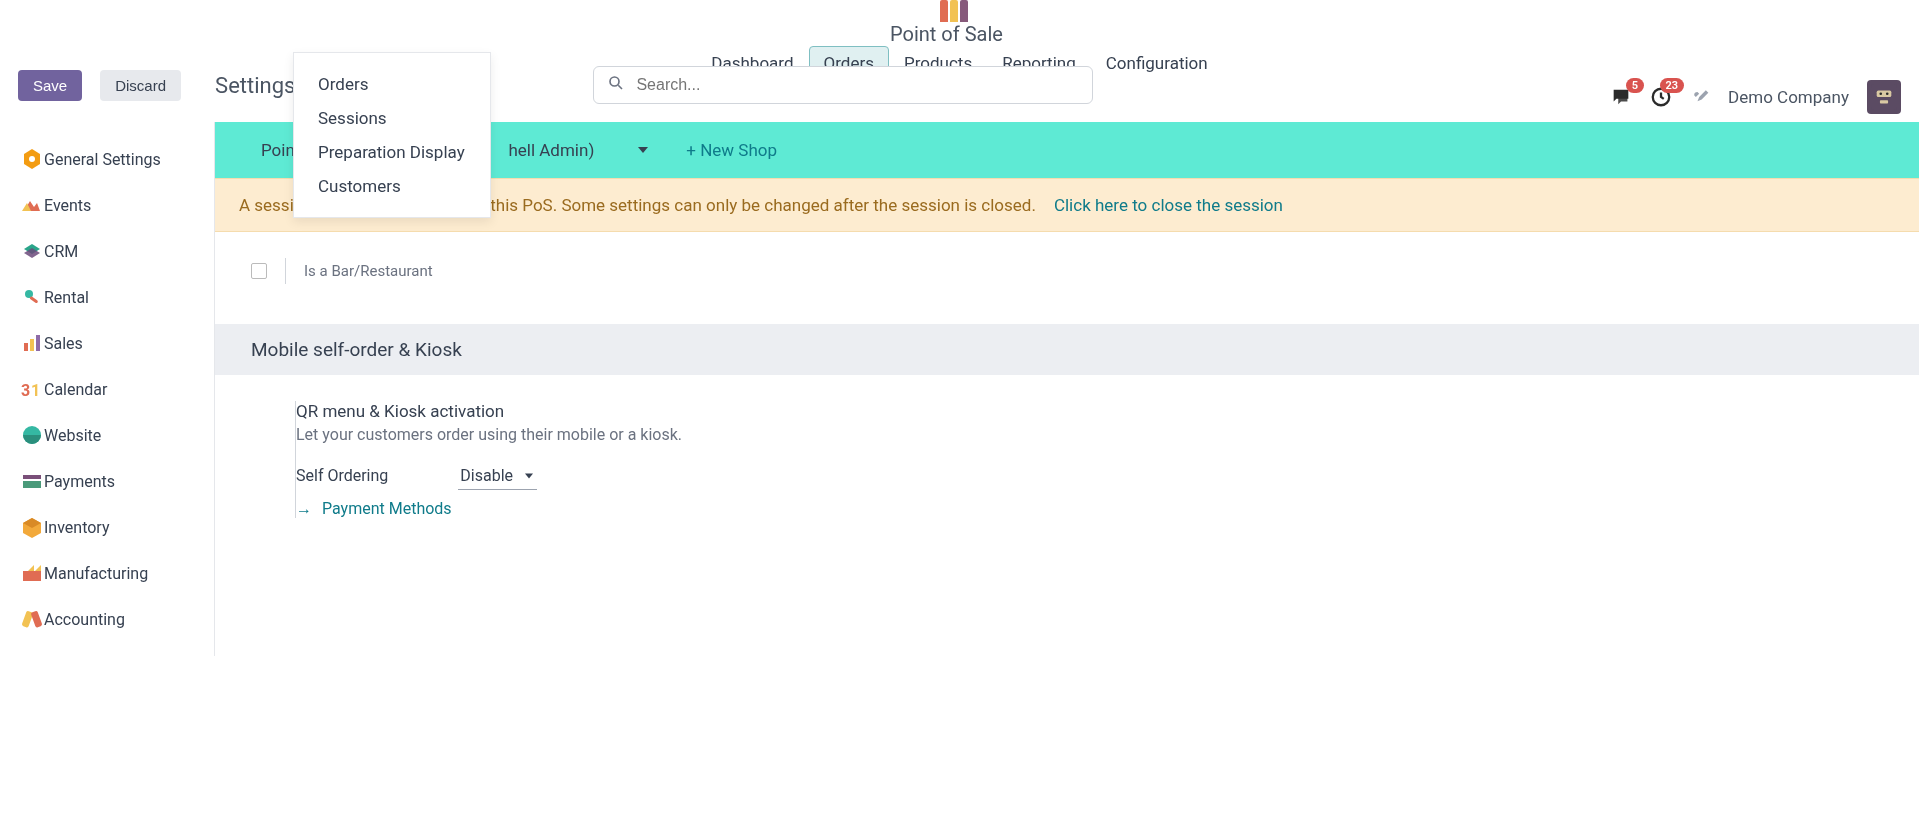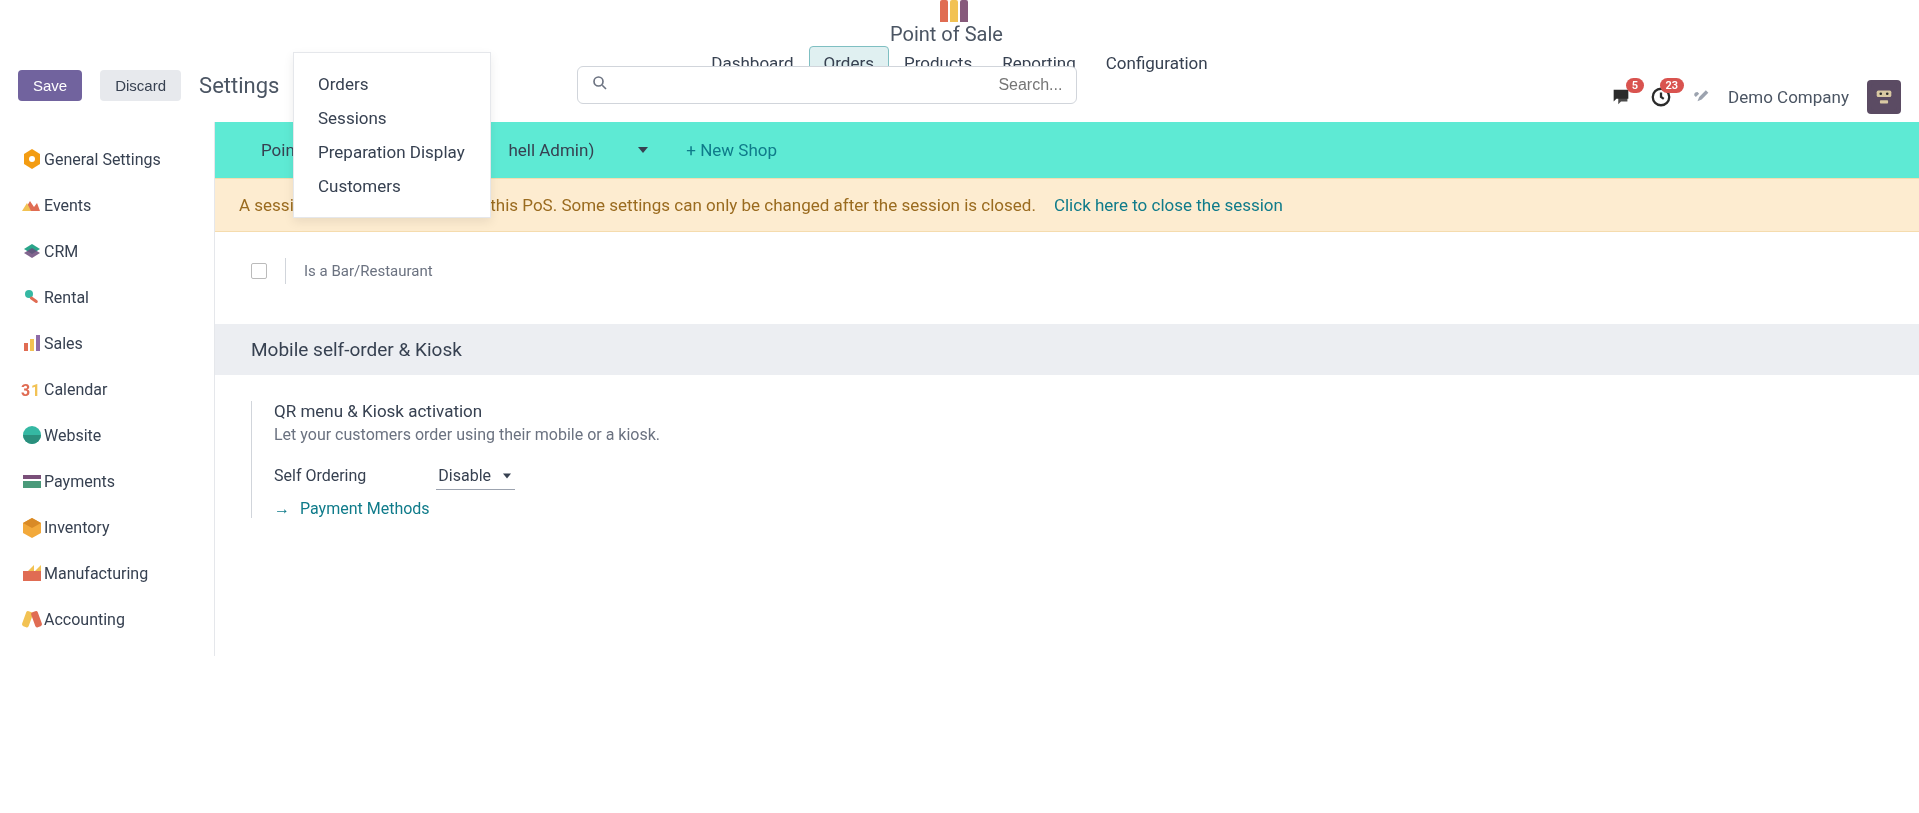--- a/index.html
+++ b/index.html
@@ -19,41 +19,41 @@
 .badge { position:absolute; top:-8px; right:-12px; background:#d9534f; color:#fff; font-size:11px; border-radius:10px; padding:1px 6px; font-weight:600; }
 .company { font-size:17px; color:#4b5563; }
 .avatar { width:34px; height:34px; border-radius:4px; background:#5b4b63; display:flex; align-items:center; justify-content:center; }
 .avatar svg { width:26px; height:26px; }
 .dropdown { position:absolute; top:52px; left:293px; width:198px; background:#fff; border:1px solid #e5e7eb; box-shadow:0 4px 10px rgba(0,0,0,0.08); padding:14px 0; z-index:50; }
 .dropdown a { display:block; padding:7px 24px; color:#374151; text-decoration:none; font-size:17px; cursor:pointer; }
 .controlbar { display:flex; align-items:center; padding: 14px 18px 18px; gap:18px; }
 .btn { padding:7px 15px; border-radius:4px; border:none; font-size:15px; cursor:pointer; }
 .btn-primary { background:#71639e; color:#fff; }
 .btn-secondary { background:#e7e9ed; color:#374151; }
-.page-title { font-size:22px; color:#4b5563; margin-left:0; }
+.page-title { font-size:22px; color:#4b5563; margin-left:16px; }
 .search-wrap { margin-left: 280px; flex: 0 0 500px; position:relative; }
-.search-wrap input { width:100%; padding:9px 14px 9px 42px; border:1px solid #d1d5db; border-radius:6px; font-size:16px; outline:none;text-align:right; }
+.search-wrap input { width:100%; padding:9px 14px 9px 42px; border:1px solid #d1d5db; border-radius:6px; font-size:16px; outline:none; }
 .search-wrap .sicon { position:absolute; left:14px; top:50%; transform:translateY(-50%); color:#6b7280; }
 .layout { display:flex; }
 .sidebar { width:215px; border-right:1px solid #e5e7eb; padding:14px 0; }
 .sidebar .item { display:flex; align-items:center; padding:11px 20px; cursor:pointer; color:#374151; font-size:16px; }
 .sidebar .item svg { width:24px; height:24px; flex-shrink:0; }
 .main { flex:1; background:#fff; }
 .pos-head { background:#5eead4; padding:18px 46px; display:flex; align-items:center; gap:14px; font-size:17px; color:#374151; }
 .caret-down { border-top:6px solid #374151; border-left:5px solid transparent; border-right:5px solid transparent; display:inline-block; }
 .new-shop { color:#0f7b8a; cursor:pointer; }
 .warn-band { background:#fdecd0; padding:16px 24px; font-size:17px; color:#9a6b1f; display:flex; align-items:center; gap:18px; border-top:1px solid #f5dcae; border-bottom:1px solid #f5dcae; }
 .warn-band .link { color:#0f7b8a; cursor:pointer; font-size:17px; }
 .section-head { background:#eceef2; padding:14px 36px; font-size:19px; color:#374151; }
 .section-body { padding:26px 36px 40px; }
 .checkbox-row { display:flex; align-items:center; gap:18px; }
 .chk { width:16px; height:16px; border:1px solid #bbb; border-radius:2px; }
 .divider-v { width:1px; background:#d1d5db; height:26px; }
 .muted { color:#6b7280; }
-.setting-block { border-left:1px solid #d1d5db; padding-left:22px; }
+.setting-block { border-left:1px solid #d1d5db; margin-left:44px; }
 .setting-title { font-size:17px; color:#374151; margin-bottom:4px; }
 .setting-desc { color:#6b7280; font-size:16px; margin-bottom:22px; }
 .setting-row { display:flex; align-items:center; gap:70px; margin-bottom:14px; }
 .setting-label { font-size:16px; color:#374151; }
 .select-underline { border:none; border-bottom:1px solid #9ca3af; background:transparent; font-size:16px; padding:4px 24px 4px 2px; width:230px; color:#374151; cursor:pointer; position:relative; }
 .select-wrap { position:relative; display:inline-block; }
 .select-wrap .tri { position:absolute; right:4px; top:50%; transform:translateY(-50%); border-top:5px solid #374151; border-left:4px solid transparent; border-right:4px solid transparent; pointer-events:none; }
 .link-row { display:flex; align-items:center; gap:10px; color:#0f7b8a; cursor:pointer; font-size:16px; margin-top:6px; }
 .link-row .arrow { font-weight:bold; }
 </style>

